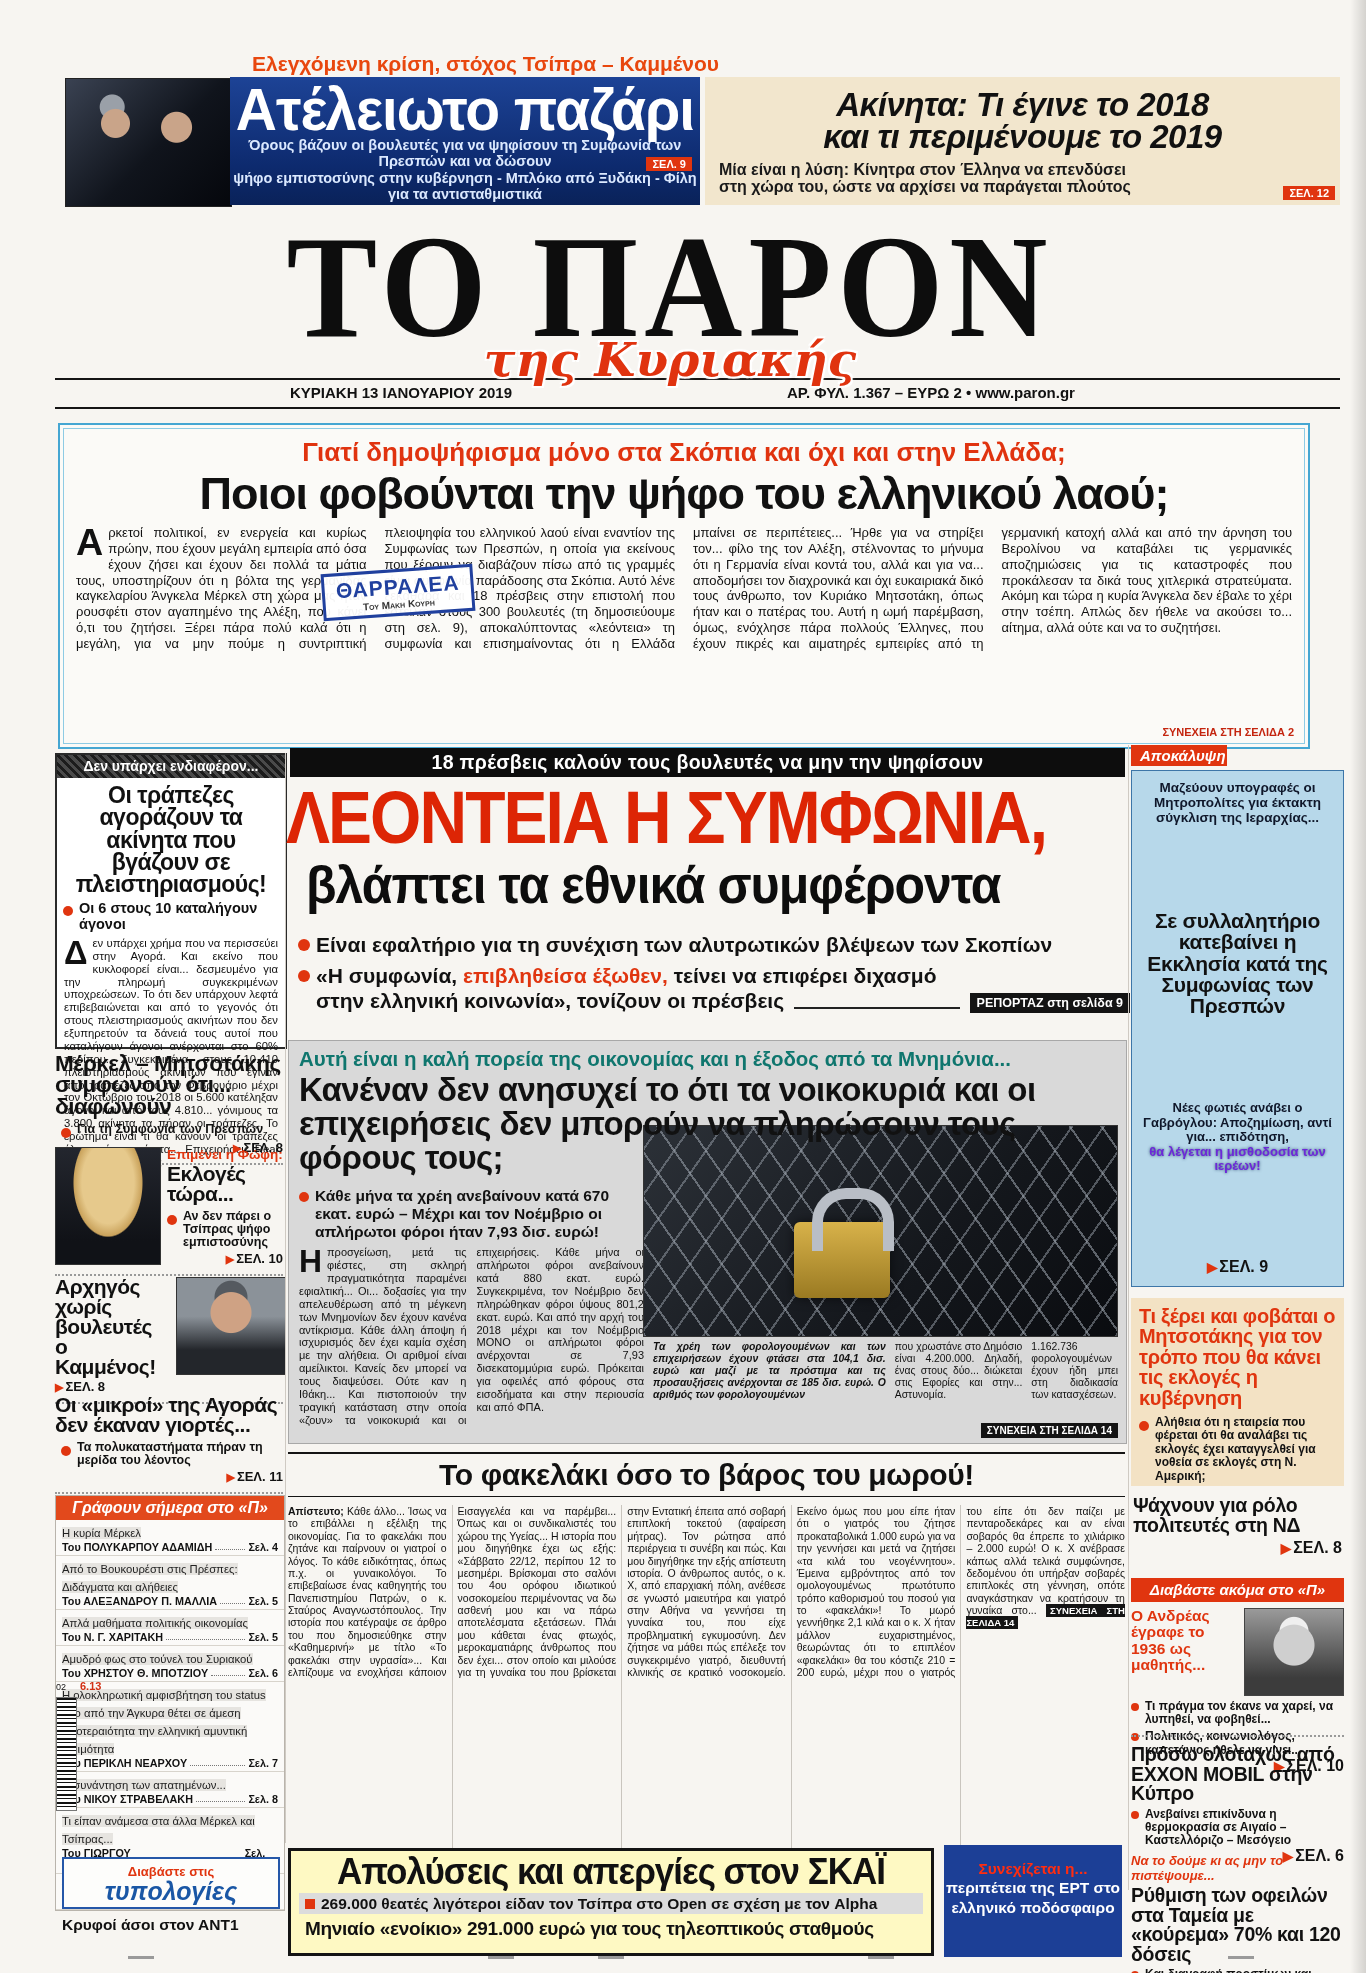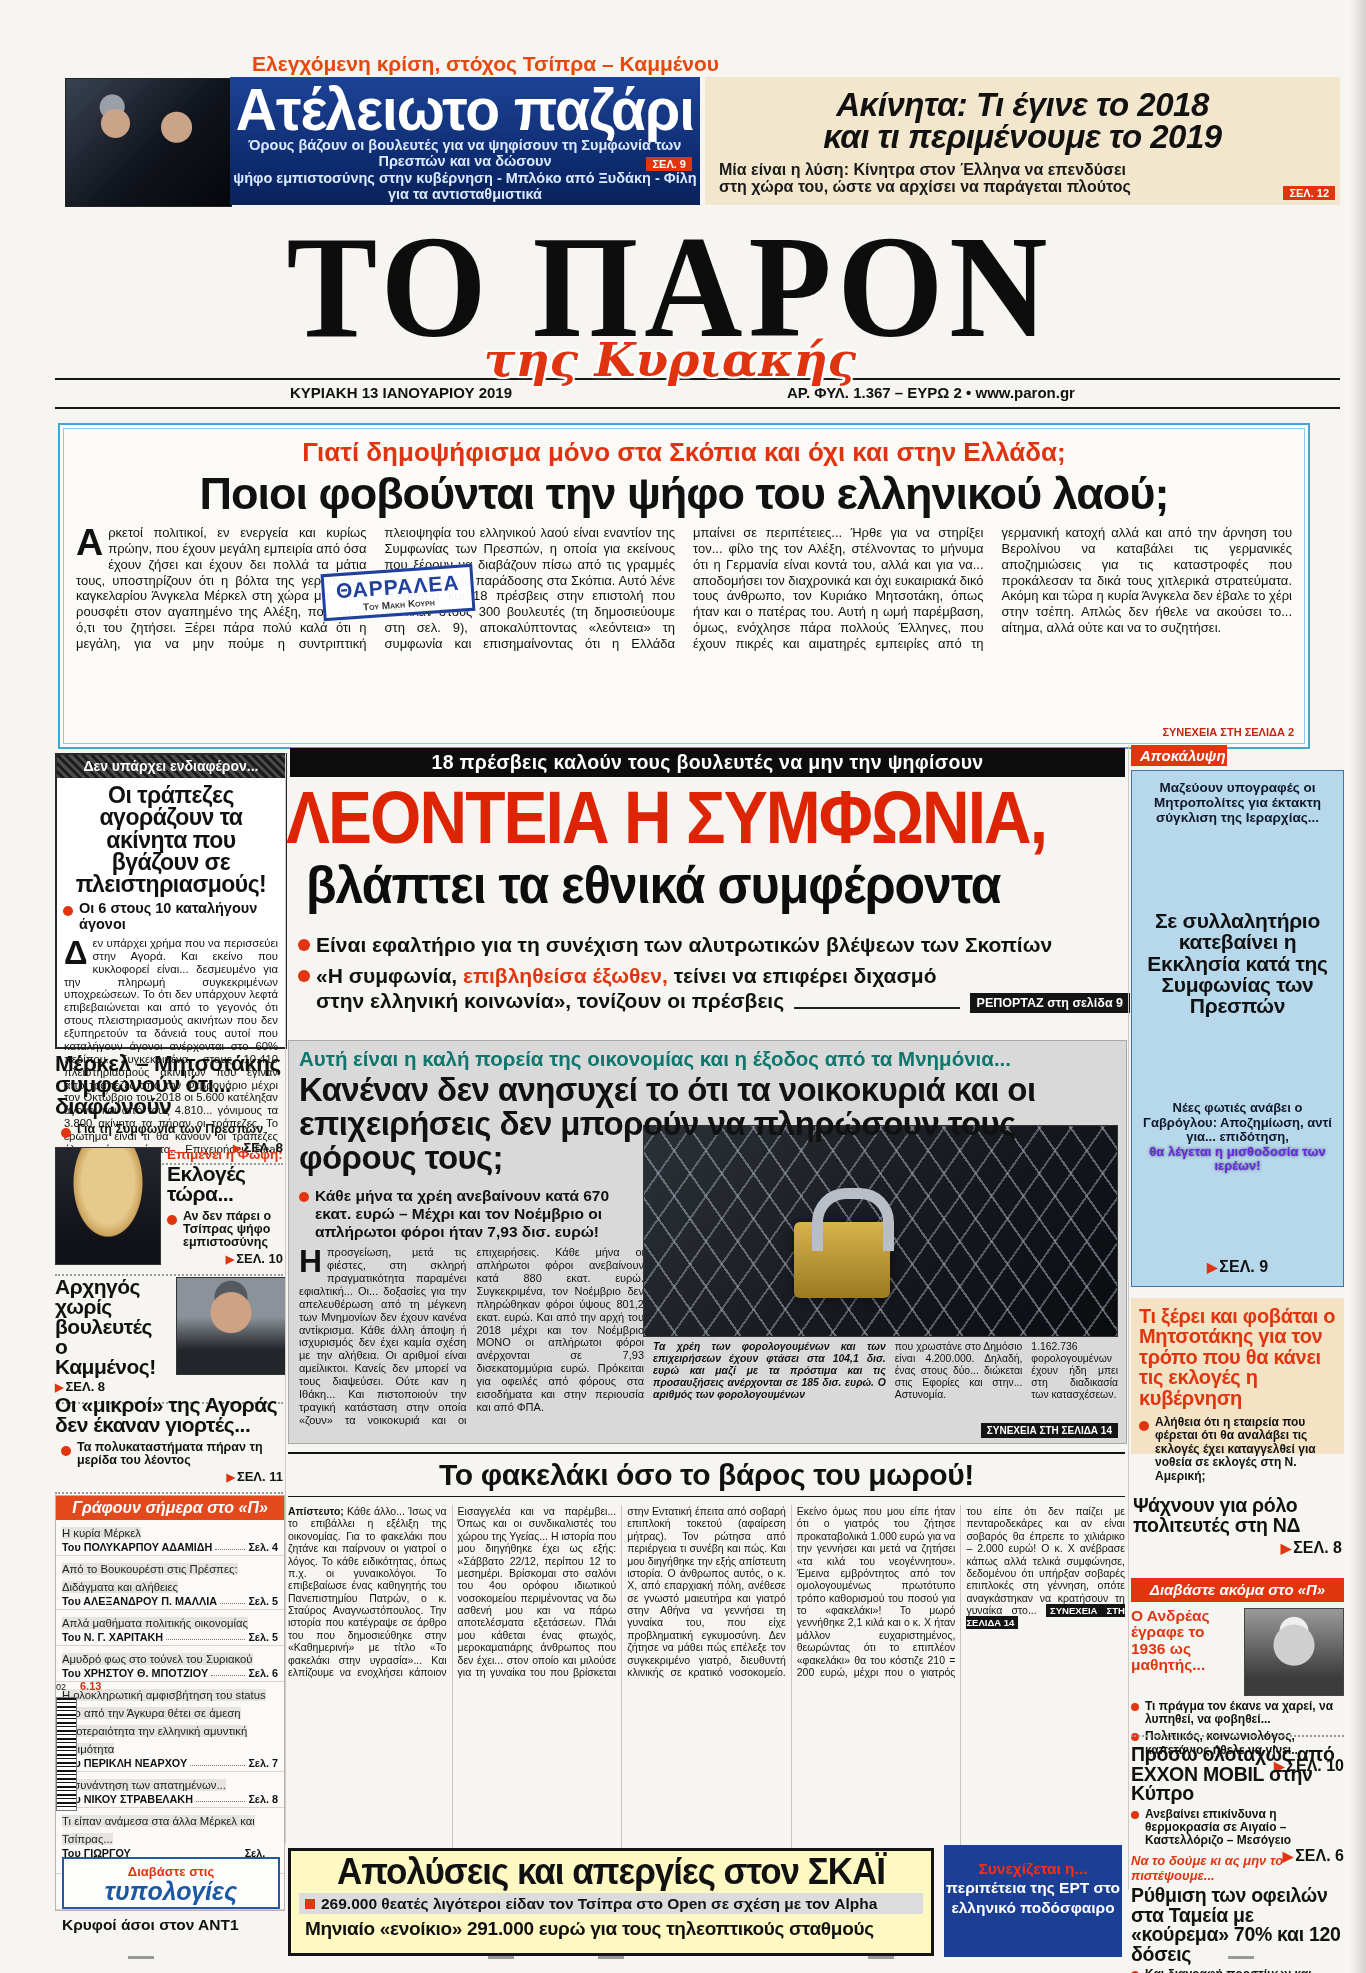--- a/index.html
+++ b/index.html
@@ -137,21 +137,21 @@
   #rightcol{left:1131px;top:745px;width:213px;height:1160px;}
   .rc{position:absolute;left:0;width:213px;box-sizing:border-box;}
   #rc-tab{top:0;width:96px;background:#e0350f;color:#fff;font-weight:bold;font-style:italic;
     font-size:15px;padding:2px 0 2px 9px;}
   #rc-church{top:25px;height:517px;background:#b7d8ea;border:1px solid #3d76a8;text-align:center;
     padding:10px 7px;display:flex;flex-direction:column;justify-content:space-between;}
   #rc-church .k{color:#0f172a;font-weight:bold;font-size:13.5px;line-height:1.1;}
   #rc-church .h{font-size:21px;font-weight:bold;line-height:1.02;letter-spacing:-.3px;}
   #rc-church .sr{color:#0f172a;font-weight:bold;font-size:13px;line-height:1.12;}
   #rc-church .sw{color:#6d28d9;font-weight:bold;font-size:13px;line-height:1.12;text-shadow:0 0 3px rgba(20,50,90,.8);}
-  #rc-beige{top:553px;height:156px;background:#f3e2c4;padding:8px 8px;}
+  #rc-beige{top:553px;height:188px;background:#f3e2c4;padding:8px 8px;}
   #rc-beige .h{color:#e0350f;font-weight:bold;font-size:20px;line-height:1.02;letter-spacing:-.3px;}
   #rc-beige .blt{display:flex;font-size:12px;font-weight:bold;line-height:1.12;margin-top:8px;}
   #rc-nd{top:749px;padding:2px 2px;}
   #rc-nd .h{font-size:19.5px;font-weight:bold;line-height:1;letter-spacing:-.3px;}
   #rc-read{top:833px;background:#e0350f;color:#fff;font-weight:bold;font-style:italic;font-size:15px;
     text-align:center;height:24px;line-height:24px;}
   #rc-andreas{top:863px;}
   #rc-andreas .row{display:flex;gap:5px;}
   #rc-andreas .h{color:#e0350f;font-weight:bold;font-size:15.5px;line-height:1.05;width:108px;}
   #photo-andreas{width:98px;height:86px;flex:none;border:1px solid #444;filter:grayscale(1);

